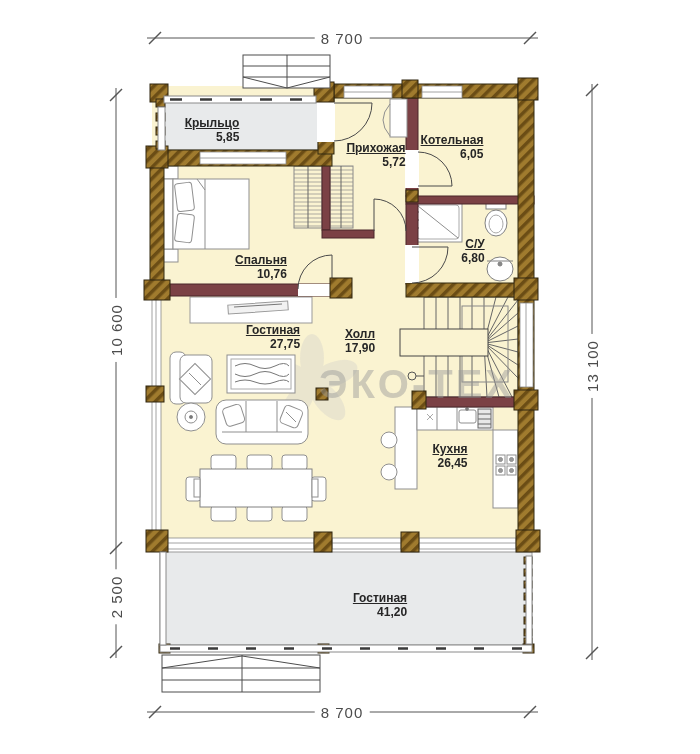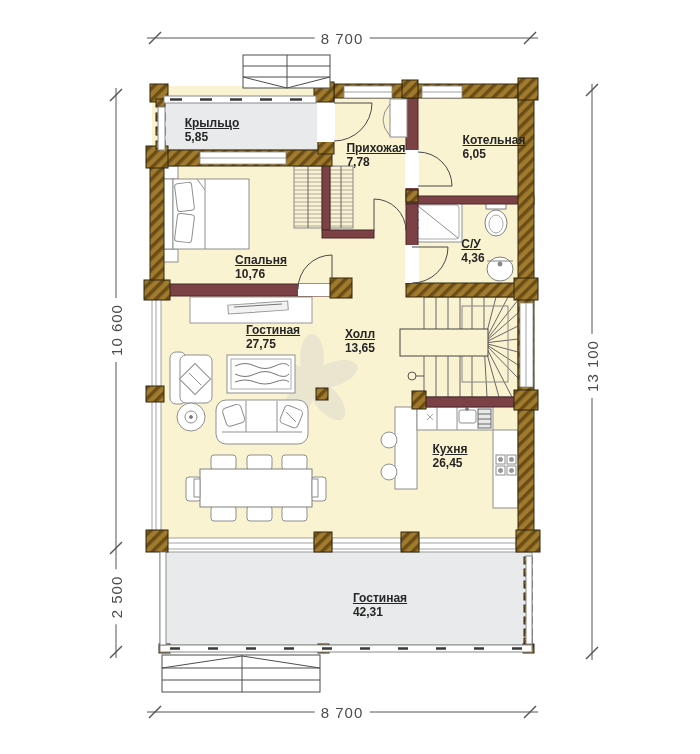--- a/index.html
+++ b/index.html
@@ -1,19 +1,19 @@
 <!DOCTYPE html>
 <html><head>
 <meta charset="utf-8">
 <style>
   html,body{margin:0;padding:0;background:#ffffff;}
   .plan{position:relative;width:700px;height:754px;background:#fff;overflow:hidden;
         font-family:"Liberation Sans",sans-serif;}
   .plan svg{position:absolute;left:0;top:0;}
-  .room-label{position:absolute;transform:translateX(-50%);text-align:left;
+  .room-label{position:absolute;transform:translateX(-50%);text-align:right;
       color:#262626;font-size:12px;font-weight:bold;line-height:14px;white-space:nowrap;}
   .room-label .nm{text-decoration:underline;}
   .dim{position:absolute;font-size:15px;color:#4c4c4c;background:#fff;padding:0 6px;
       transform:translate(-50%,-50%);white-space:nowrap;letter-spacing:1px;}
   .dim.vert{transform:translate(-50%,-50%) rotate(-90deg);}
   .watermark{position:absolute;left:417px;top:362px;transform:translateX(-50%);
       font-size:40px;font-weight:bold;letter-spacing:3px;color:rgba(150,150,150,0.45);
       white-space:nowrap;}
 </style>
 </head>
@@ -326,50 +326,51 @@
     <line x1="586" y1="659" x2="598" y2="647" stroke-width="1.5"></line>
   </g>
 </svg>
 
   <div class="room-label" style="left:212px;top:116px">
     <div class="nm">Крыльцо</div>
     <div>5,85</div>
   </div>
   <div class="room-label" style="left:376px;top:141px">
     <div class="nm">Прихожая</div>
-    <div>7,78</div>
-  </div>
-  <div class="room-label" style="left:494px;top:133px">
+    <div>5,72</div>
+  </div>
+  <div class="room-label" style="left:452px;top:133px">
     <div class="nm">Котельная</div>
     <div>6,05</div>
   </div>
   <div class="room-label" style="left:473px;top:237px">
     <div class="nm">С/У</div>
-    <div>4,36</div>
+    <div>6,80</div>
   </div>
   <div class="room-label" style="left:261px;top:253px">
     <div class="nm">Спальня</div>
     <div>10,76</div>
   </div>
   <div class="room-label" style="left:273px;top:323px">
     <div class="nm">Гостиная</div>
     <div>27,75</div>
   </div>
   <div class="room-label" style="left:360px;top:327px">
     <div class="nm">Холл</div>
-    <div>13,65</div>
+    <div>17,90</div>
   </div>
   <div class="room-label" style="left:450px;top:442px">
     <div class="nm">Кухня</div>
     <div>26,45</div>
   </div>
   <div class="room-label" style="left:380px;top:591px">
     <div class="nm">Гостиная</div>
-    <div>42,31</div>
+    <div>41,20</div>
   </div>
 
   <div class="dim" style="left:342px;top:38px">8 700</div>
   <div class="dim" style="left:342px;top:712px">8 700</div>
   <div class="dim vert" style="left:116px;top:330px">10 600</div>
   <div class="dim vert" style="left:116px;top:597px">2 500</div>
   <div class="dim vert" style="left:592px;top:366px">13 100</div>
 
+  <div class="watermark">ЭКО-ТЕХ</div>
 </div>
 
 </body></html>

